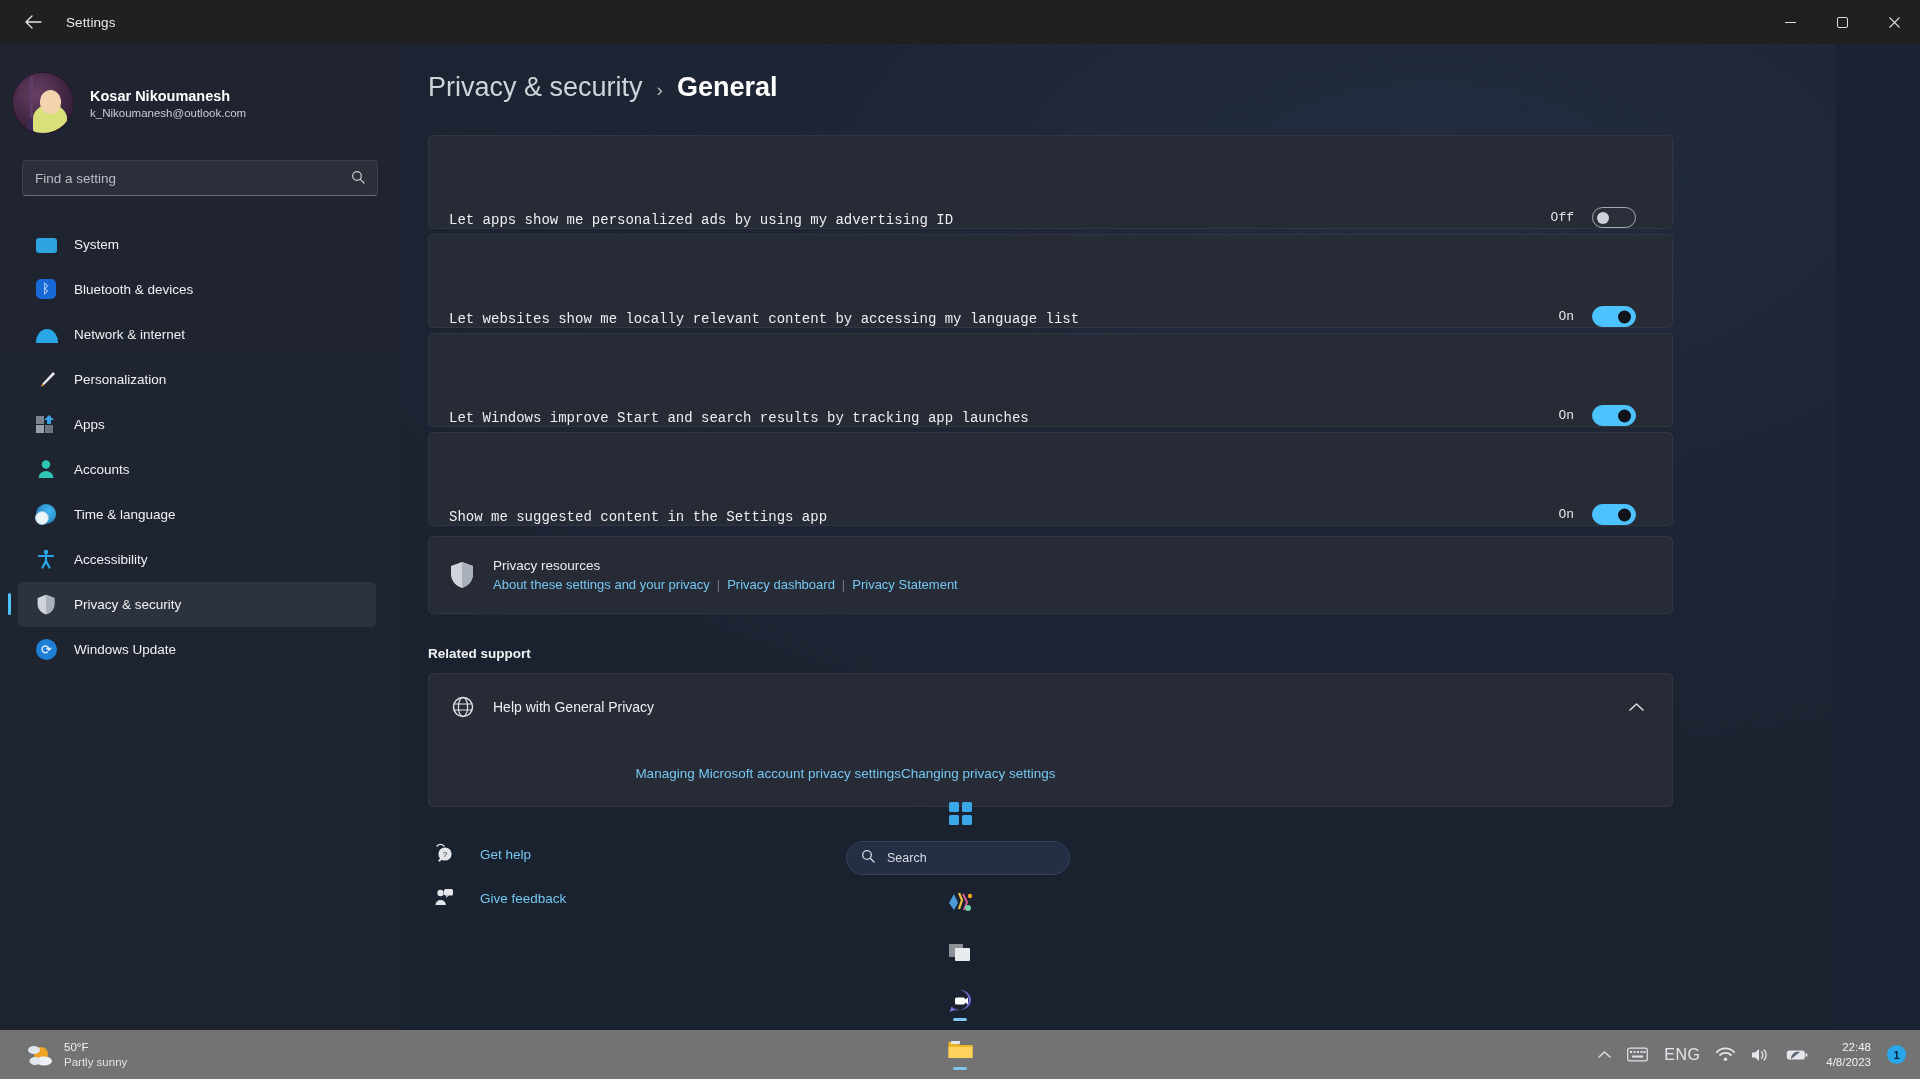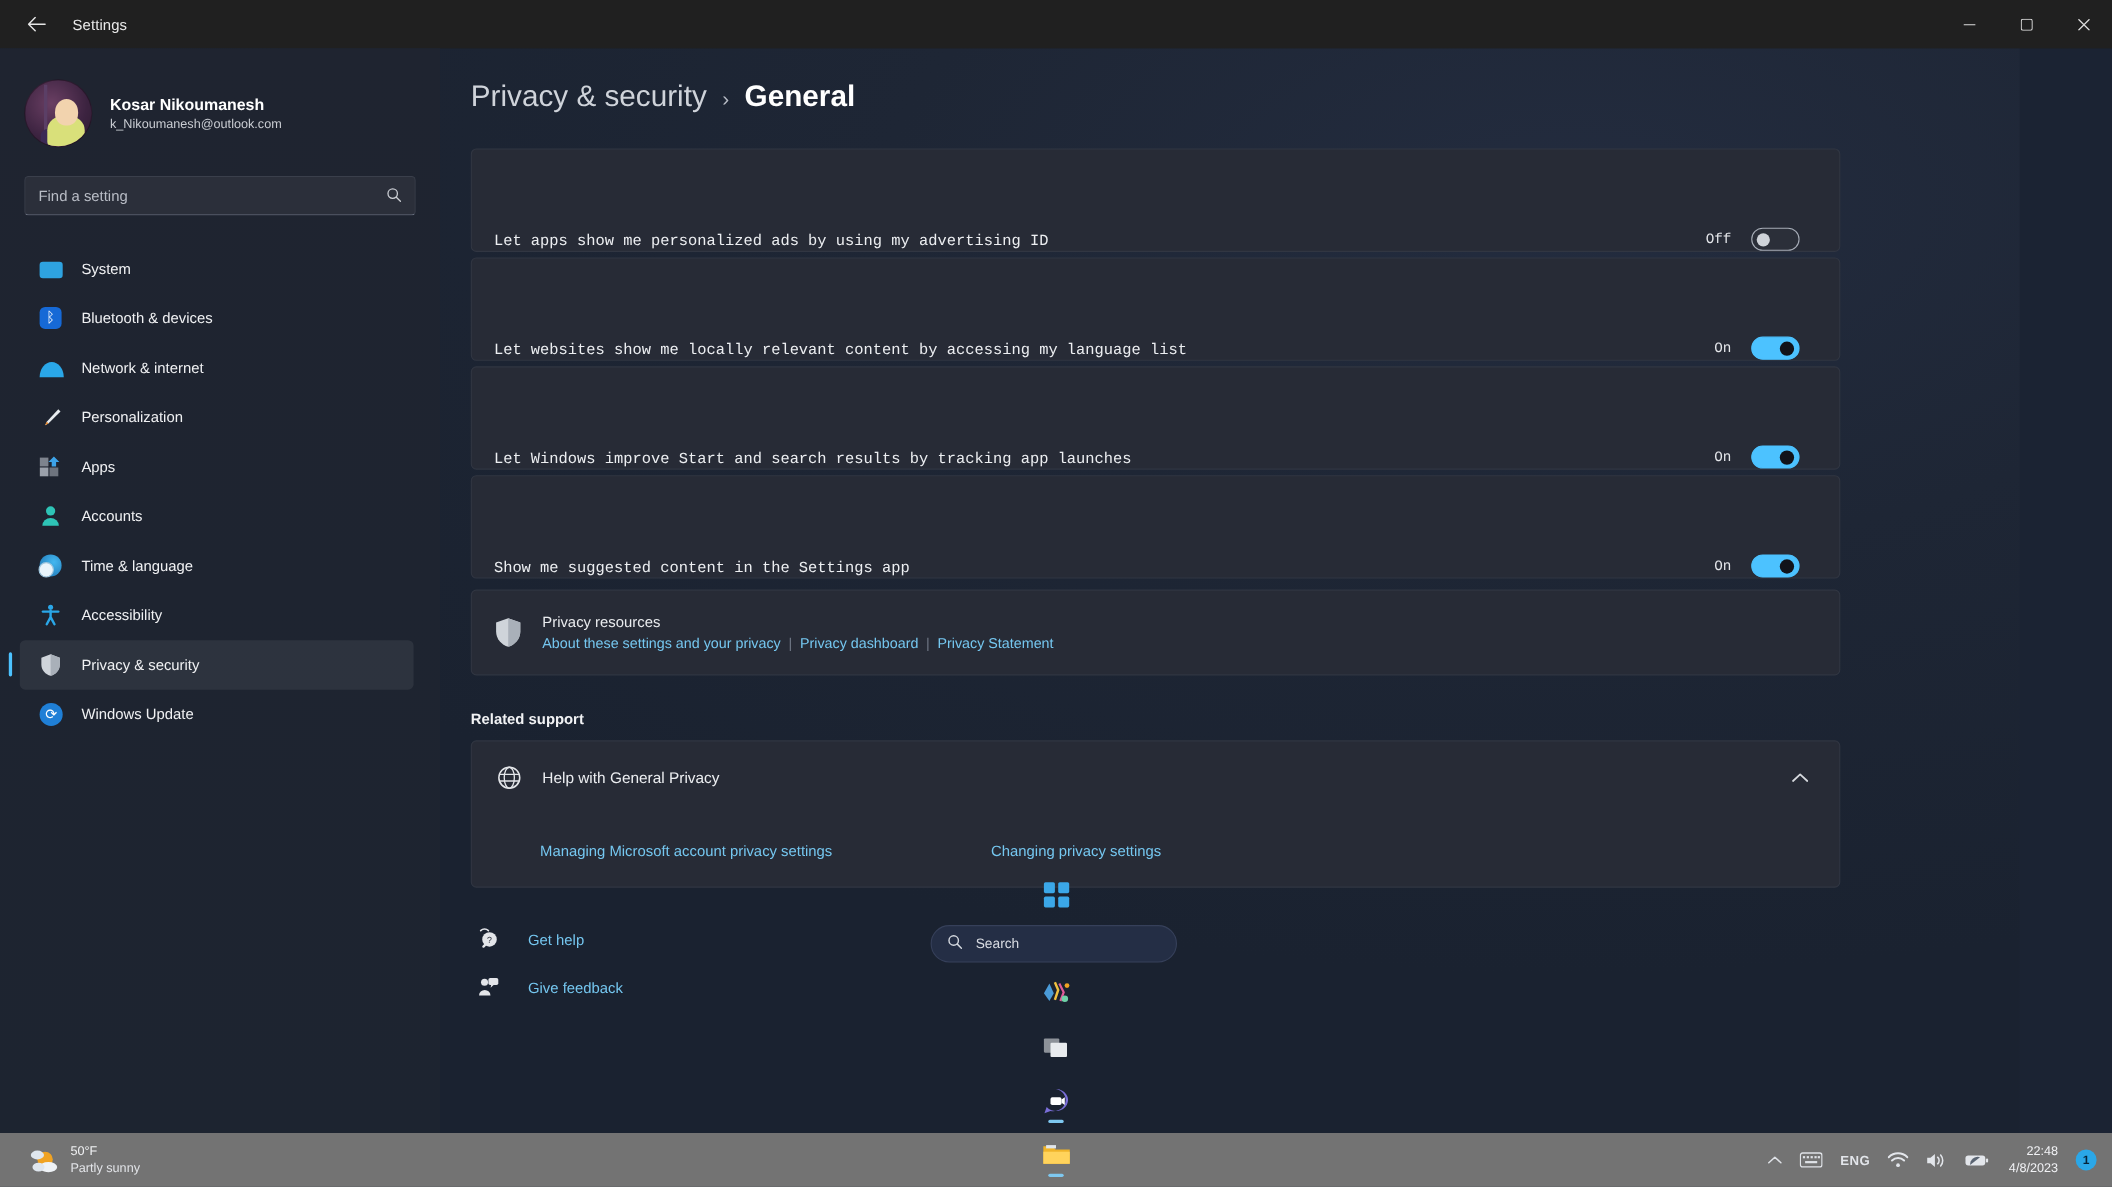--- a/index.html
+++ b/index.html
@@ -42,21 +42,21 @@
   }
 
   
   #sidebar{
     position:absolute; left:0; top:44px; width:400px; height:986px;
     background:#202531;
     background:linear-gradient(180deg,#1f2430 0%, #1d2430 100%);
   }
   #account{
     display:flex; align-items:center; gap:16px;
-    padding:28px 0 0 22px;
+    padding:28px 0 0 12px;
   }
   #avatar{
     width:62px; height:62px; border-radius:50%;
     background:radial-gradient(circle at 40% 35%, #6a3f63 0%, #3c2340 60%, #2b1a2e 100%);
     position:relative; overflow:hidden; flex:none;
     border:1px solid #00000055;
   }
   #avatar .face{
     position:absolute; left:27px; top:17px; width:21px; height:24px;
     background:#f2d3ae; border-radius:50% 50% 45% 45%;
@@ -180,21 +180,21 @@
     background:#272b36; border:1px solid #313642; border-radius:5px;
   }
   #help-header{
     display:flex; align-items:center; height:66px; padding:0 28px 0 22px; cursor:pointer;
   }
   #help-globe{ width:24px;height:24px; flex:none; margin-right:18px; }
   #help-title{ font-size:14px; color:#eceef1; flex:1; }
   #help-chevron{ font-size:13px; color:#d6d9de; }
   #help-links{
     display:flex; align-items:center; height:66px;
-    padding:0 22px 0 62px; border-top:1px solid #31364200;
+    padding:0 22px 0 62px; border-top:1px solid #31364200;text-align:right;
   }
   #help-links a{
     color:#75c7f0; font-size:13.5px; text-decoration:none; cursor:pointer;
   }
   #help-link-1{ width:410px; }
 
   #footer-links{ margin-top:36px; display:flex; flex-direction:column; gap:22px; }
   .footer-link{ display:flex; align-items:center; gap:24px; cursor:pointer; }
   .footer-link .fl-icon{ width:22px; height:22px; margin-left:6px; color:#e3e5e9; }
   .footer-link .fl-text{ font-size:13.5px; color:#75c7f0; }
@@ -240,21 +240,21 @@
   .tb-app.active{ background:#4a2a24; }
 
   #tray{
     position:absolute; right:0; display:flex; align-items:center; gap:0px; height:49px;
     padding-right:14px;
   }
   .tray-btn{
     height:38px; min-width:30px; padding:0 8px; border-radius:4px; cursor:pointer;
     display:flex; align-items:center; justify-content:center; color:#e2e5ea; font-size:13px;
   }
-  #tray-lang{ font-size:12px; letter-spacing:.4px;font-weight:bold; }
+  #tray-lang{ font-size:16px; letter-spacing:.4px; }
   #clock{
     display:flex; flex-direction:column; align-items:flex-end; line-height:1.3;
     padding:0 10px; cursor:pointer; border-radius:4px; height:38px; justify-content:center;
   }
   #clock-time{ font-size:11.5px; color:#f1f2f5;text-align:center; }
   #clock-date{ font-size:11.5px; color:#f1f2f5; }
   #notif-badge{
     width:19px;height:19px;border-radius:50%;background:#2aa7e8;color:#06243a;
     font-size:11px;display:flex;align-items:center;justify-content:center;
     margin-left:6px;cursor:pointer;font-weight:bold;

